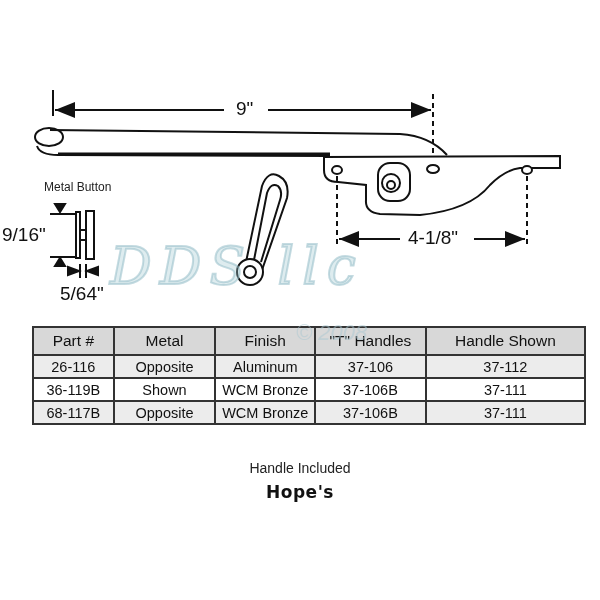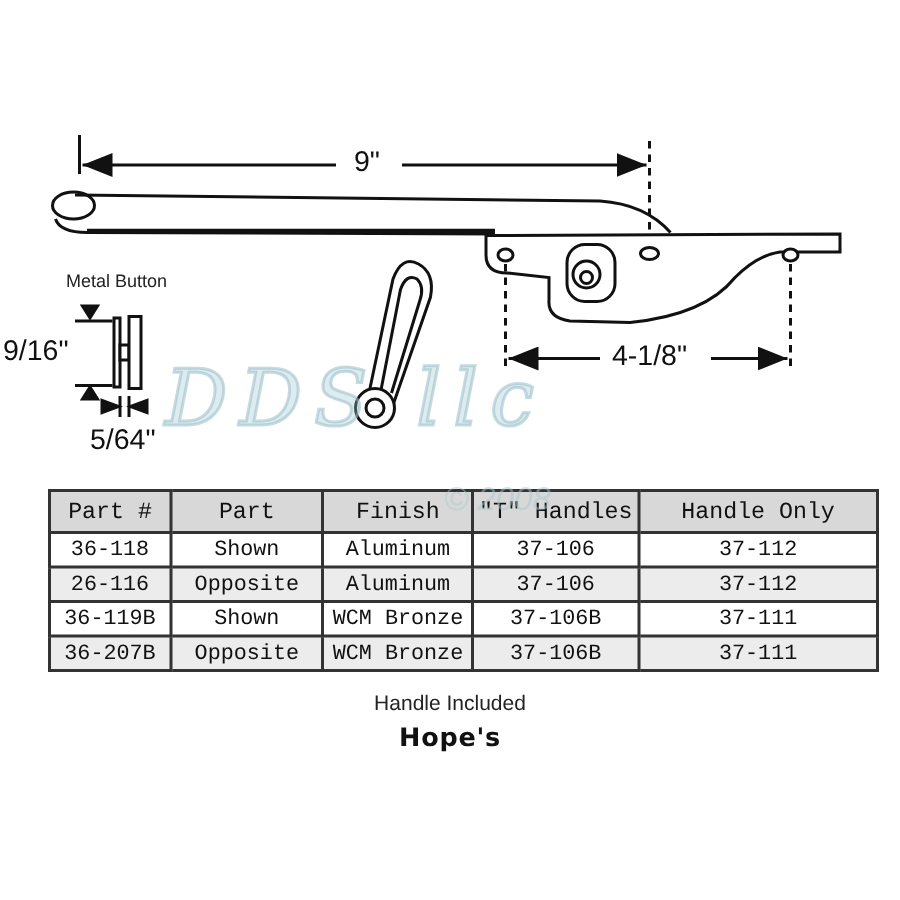--- a/index.html
+++ b/index.html
@@ -2,21 +2,21 @@
 <html><head>
   <meta charset="utf-8">
   <style>
     html, body { margin:0; padding:0; background:#ffffff; }
     body { width:600px; height:600px; position:relative; overflow:hidden; font-family:"Liberation Sans", sans-serif; color:#111; }
     svg.drawing { position:absolute; left:0; top:0; }
     .dim-label { position:absolute; font-size:19px; color:#111; background:#fff; padding:0 4px; line-height:20px; }
     .small-label { position:absolute; font-size:12px; color:#222; }
     .watermark { position:absolute; left:110px; top:236px; font-family:"DejaVu Serif", serif; font-style:italic; font-size:52px; letter-spacing:8px; color:rgba(160,200,210,0.35); -webkit-text-stroke:2px rgba(150,190,200,0.55); white-space:nowrap; }
     .watermark2 { position:absolute; left:296px; top:320px; font-size:22px; color:rgba(170,200,210,0.5); font-style:italic;text-align:right; }
-    table.parts { position:absolute; left:32px; top:326px; width:554px; border-collapse:collapse; font-size:14.5px;font-family:Liberation Mono, monospace; }
+    table.parts { position:absolute; left:32px; top:326px; width:554px; border-collapse:collapse; font-size:14.5px; }
     table.parts th, table.parts td { border:2px solid #333; text-align:center; padding:0; height:21px; font-weight:normal; color:#111; }
     table.parts th { background:#d8d8d8; height:26px; font-size:15.5px; }
     table.parts tr.alt td { background:#ececec; }
     table.parts tr.plain td { background:#ffffff; }
     .caption { position:absolute; left:0; width:600px; text-align:center; }
     .caption.note { top:460px; font-size:14px; color:#222; }
     .caption.brand { top:482px; font-size:17px; font-weight:bold; font-family:"DejaVu Sans", sans-serif; letter-spacing:0.5px; }
   </style>
 </head>
 <body>
@@ -96,50 +96,43 @@
   <colgroup>
     <col style="width:81px">
       <col style="width:102px">
       <col style="width:100px">
       <col style="width:111px">
       <col style="width:160px">
   </colgroup>
   <thead>
     <tr>
       <th>Part #</th>
-      <th>Part</th>
+      <th>Metal</th>
       <th>Finish</th>
       <th>"T" Handles</th>
-      <th>Handle Only</th>
+      <th>Handle Shown</th>
     </tr>
   </thead>
   <tbody>
-    <tr class="plain">
-      <td>36-118</td>
-      <td>Shown</td>
-      <td>Aluminum</td>
-      <td>37-106</td>
-      <td>37-112</td>
-    </tr>
     <tr class="alt">
       <td>26-116</td>
       <td>Opposite</td>
       <td>Aluminum</td>
       <td>37-106</td>
       <td>37-112</td>
     </tr>
     <tr class="plain">
       <td>36-119B</td>
       <td>Shown</td>
       <td>WCM Bronze</td>
       <td>37-106B</td>
       <td>37-111</td>
     </tr>
     <tr class="alt">
-      <td>36-207B</td>
+      <td>68-117B</td>
       <td>Opposite</td>
       <td>WCM Bronze</td>
       <td>37-106B</td>
       <td>37-111</td>
     </tr>
   </tbody>
 </table>
 
 <div class="watermark2">© 2008</div>
 

